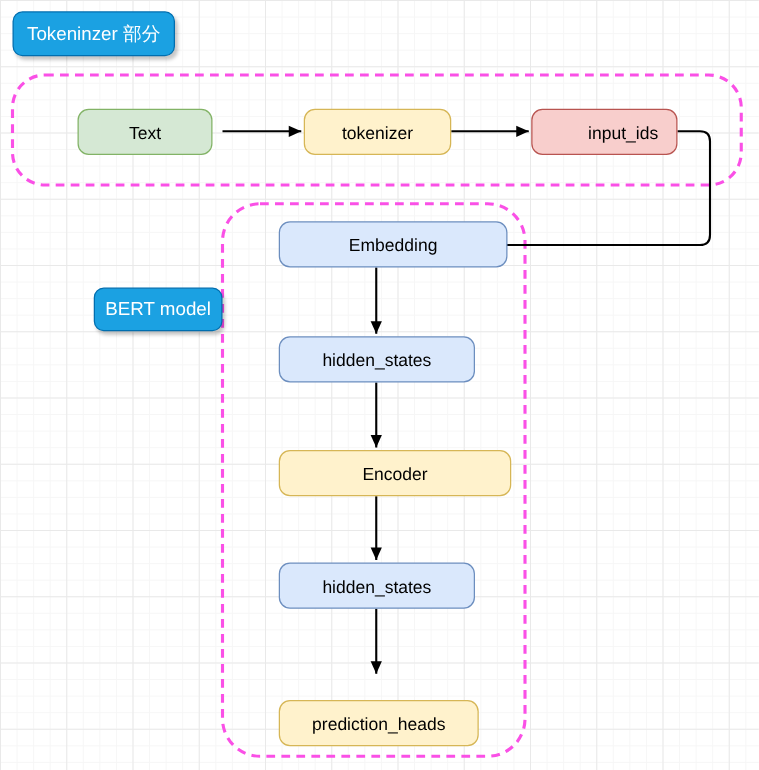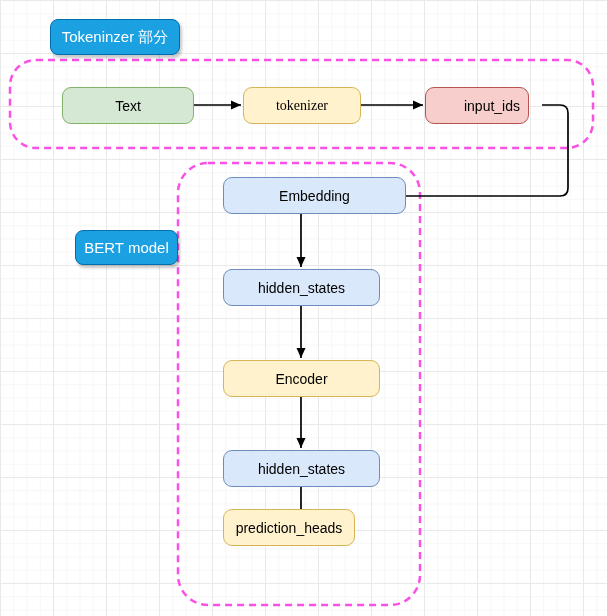--- a/index.html
+++ b/index.html
@@ -53,49 +53,49 @@
     align-items: center;
     justify-content: center;
     border-radius: 8px;
     background: var(--label-fill, #1ba1e2);
     border: 1px solid var(--label-border, #006eaf);
     color: var(--label-text, #ffffff);
     font-size: 15px;
     box-sizing: border-box;
     box-shadow: 2px 3px 3px rgba(0,0,0,0.22);
   }
-  #label-tokenizer { left: 10px; top: 19px;  width: 130px; height: 36px; margin-left: 40px; }
+  #label-tokenizer { left: 10px; top: 9px;  width: 130px; height: 36px; }
   #label-bert      { left: 75px; top: 230px; width: 103px; height: 35px; }
 
   .node {
     position: absolute;
     z-index: 2;
     height: 37px;
     box-sizing: border-box;
     border-radius: 9px;
     display: flex;
     align-items: center;
     justify-content: center;
     font-size: 14px;
     color: #000000;
     border: 1px solid;
   }
   .node.green  { background: var(--green-fill, #d5e8d4);  border-color: var(--green-border, #82b366); }
   .node.yellow { background: var(--yellow-fill, #fff2cc); border-color: var(--yellow-border, #d6b656); }
   .node.red    { background: var(--red-fill, #f8cecc);    border-color: var(--red-border, #b85450); }
   .node.blue   { background: var(--blue-fill, #dae8fc);   border-color: var(--blue-border, #6c8ebf); }
 
-  #node-text       { left: 62px;  top: 87px;  width: 132px; }
-  #node-tokenizer  { left: 243px; top: 87px;  width: 118px; font-family: Liberation Serif, serif; }
-  #node-input-ids  { left: 425px; top: 87px;  width: 104px; padding-left: 30px; }
+  #node-text       { left: 62px;  top: 87px;  width: 108px; }
+  #node-tokenizer  { left: 243px; top: 87px;  width: 118px; }
+  #node-input-ids  { left: 425px; top: 87px;  width: 117px; padding-left: 30px; }
   #node-embedding  { left: 223px; top: 177px; width: 183px; }
   #node-hidden1    { left: 223px; top: 269px; width: 157px; }
-  #node-encoder    { left: 223px; top: 360px; width: 157px; }
+  #node-encoder    { left: 223px; top: 360px; width: 186px; }
   #node-hidden2    { left: 223px; top: 450px; width: 157px; }
-  #node-prediction { left: 223px; top: 509px; width: 132px; }
+  #node-prediction { left: 223px; top: 560px; width: 160px; }
 </style>
 </head>
 <body>
 
 <svg class="wires" width="607" height="616" viewBox="0 0 607 616">
   <defs>
     <marker id="arrowhead" markerUnits="userSpaceOnUse" markerWidth="13" markerHeight="13" viewBox="0 0 13 13" refX="11.5" refY="6.5" orient="auto">
       <path class="arrowhead-glyph" d="M1.5,2 L11.5,6.5 L1.5,11 Z"></path>
     </marker>
   </defs>

